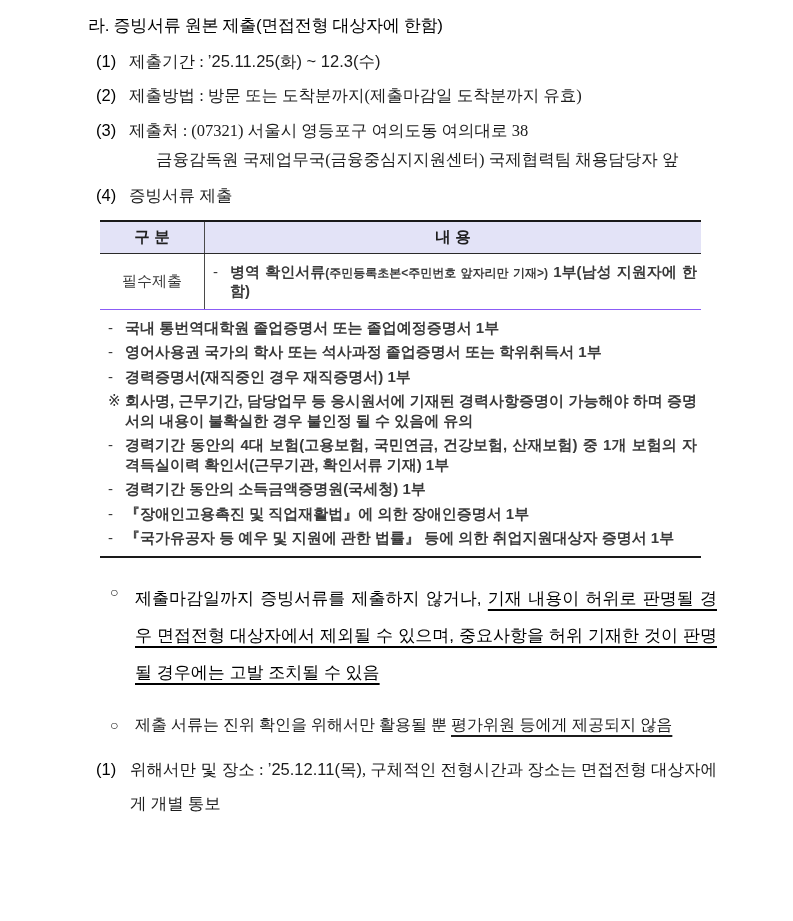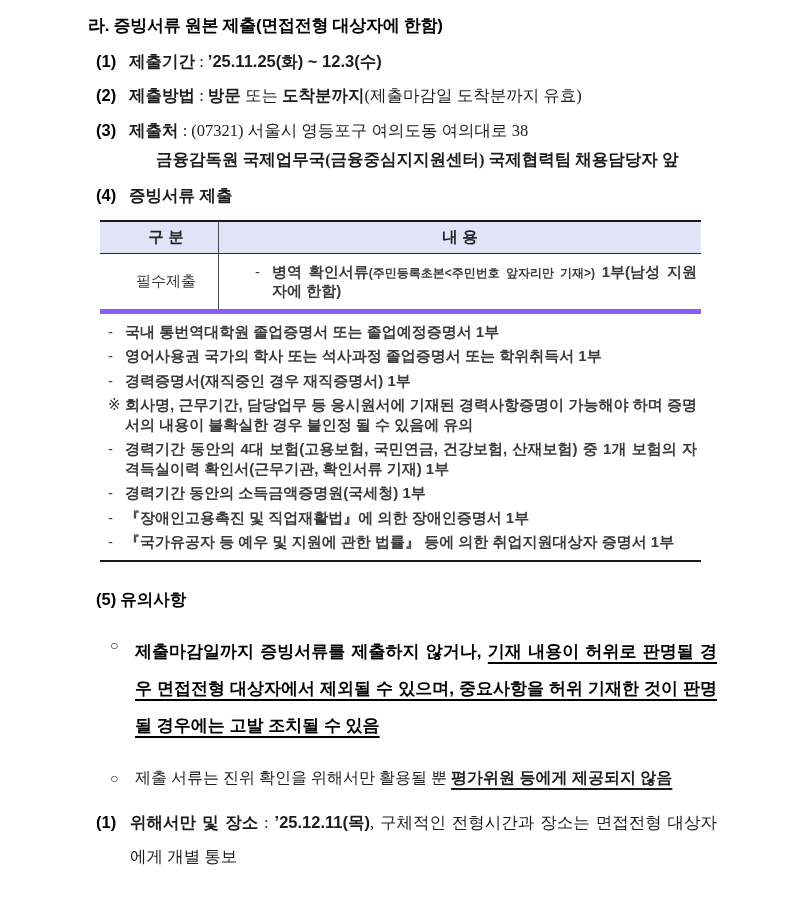--- a/index.html
+++ b/index.html
@@ -2,41 +2,41 @@
 <html><head>
 <meta charset="utf-8">
 <style>
   * { margin:0; padding:0; box-sizing:border-box; }
   html,body { background:#ffffff; }
   body { width:793px; height:921px; overflow:hidden; color:#1c1c1c; }
   .page { width:793px; height:921px; padding:14px 76px 0 88px; }
 
   .g  { font-family:"Liberation Sans","DejaVu Sans",sans-serif; }
   .sr { font-family:"Liberation Serif","DejaVu Serif",serif; }
-  .b  { font-weight:bold; }
+  .b  { font-weight:normal; }
 
   .doc-title { font-size:17px; line-height:1.45; letter-spacing:-0.3px; color:#000; }
 
   .nitem { display:flex; margin:11px 0 0 8px; font-size:16.5px; line-height:1.38; }
   .nitem .num { flex:0 0 33px; color:#000; }
   .nitem .content { flex:1; text-align:justify; }
   .sep { font-weight:normal; }
 
-  .addr-line { margin:5px 0 0 68px; font-size:16.5px; line-height:1.4;font-weight:bold; }
+  .addr-line { margin:5px 0 0 68px; font-size:16.5px; line-height:1.4; }
 
   .h4-item { margin-top:13px; }
 
   
   .dtable { margin:12px 0 0 12px; width:601px; border-top:2px solid #1a1a1a; border-bottom:2px solid #1a1a1a; font-size:15px; color:#3a3a3a; }
   .trow { display:flex; align-items:stretch; }
-  .tcol1 { flex:0 0 105px; border-right:1px solid #4a4a4a; display:flex; flex-direction:column; align-items:center; justify-content:center; text-align:center; padding:4px 2px;margin-left:14px; }
+  .tcol1 { flex:0 0 105px; border-right:1px solid #4a4a4a; display:flex; flex-direction:column; align-items:center; justify-content:center; text-align:center; padding:4px 2px; }
   .tcol2 { flex:1; padding:3px 4px 3px 8px; }
   .thead { background:#e3e3f7; border-bottom:1.5px solid #2a2a2a; }
   .thead .tcol1, .thead .tcol2 { font-weight:bold; color:#1f1f1f; font-size:15.5px; justify-content:center; align-items:center; display:flex; padding:5px 2px; }
-  .row-required { border-bottom:5px solid #8b5cf6;gap:28px; }
+  .row-required { border-bottom:1px solid #8b5cf6; }
   .row-required .tcol2 { display:flex; align-items:center; }
   .t-item { display:flex; margin:5px 0; line-height:1.3; }
   .t-item .mk { flex:0 0 17px; }
   .t-item .tx { flex:1; text-align:justify;font-weight:bold; }
   .t-small { font-size:12px; }
 
   
   .sec5 { margin:27px 0 0 8px; font-size:16.5px; color:#000; }
   .bullet { display:flex; margin:22px 0 0 22px; }
   .bullet .mk { flex:0 0 25px; font-size:14px; padding-top:5px; }
@@ -124,21 +124,20 @@
             <span class="tx">『장애인고용촉진 및 직업재활법』에 의한 장애인증명서 1부</span>
           </div>
         <div class="t-item">
             <span class="mk">-</span>
             <span class="tx">『국가유공자 등 예우 및 지원에 관한 법률』 등에 의한 취업지원대상자 증명서 1부</span>
           </div>
       </div>
     </div>
   </div>
 
-  <div class="sec5"><span class="g b">(5)</span> <span class="g b">유의사항</span></div>
 
   <div class="bullet bullet1">
     <span class="mk sr">○</span>
     <span class="tx"><span class="g b">제출마감일까지 증빙서류를 제출하지 않거나, </span><span class="g b ul">기재 내용이 허위로 판명될 경우 면접전형 대상자에서 제외될 수 있으며, 중요사항을 허위 기재한 것이 판명될 경우에는 고발 조치될 수 있음</span></span>
   </div>
 
   <div class="bullet bullet2">
     <span class="mk sr">○</span>
     <span class="tx"><span class="sr">제출 서류는 진위 확인을 위해서만 활용될 뿐 </span> <span class="g b ul">평가위원 등에게 제공되지 않음</span></span>
   </div>

